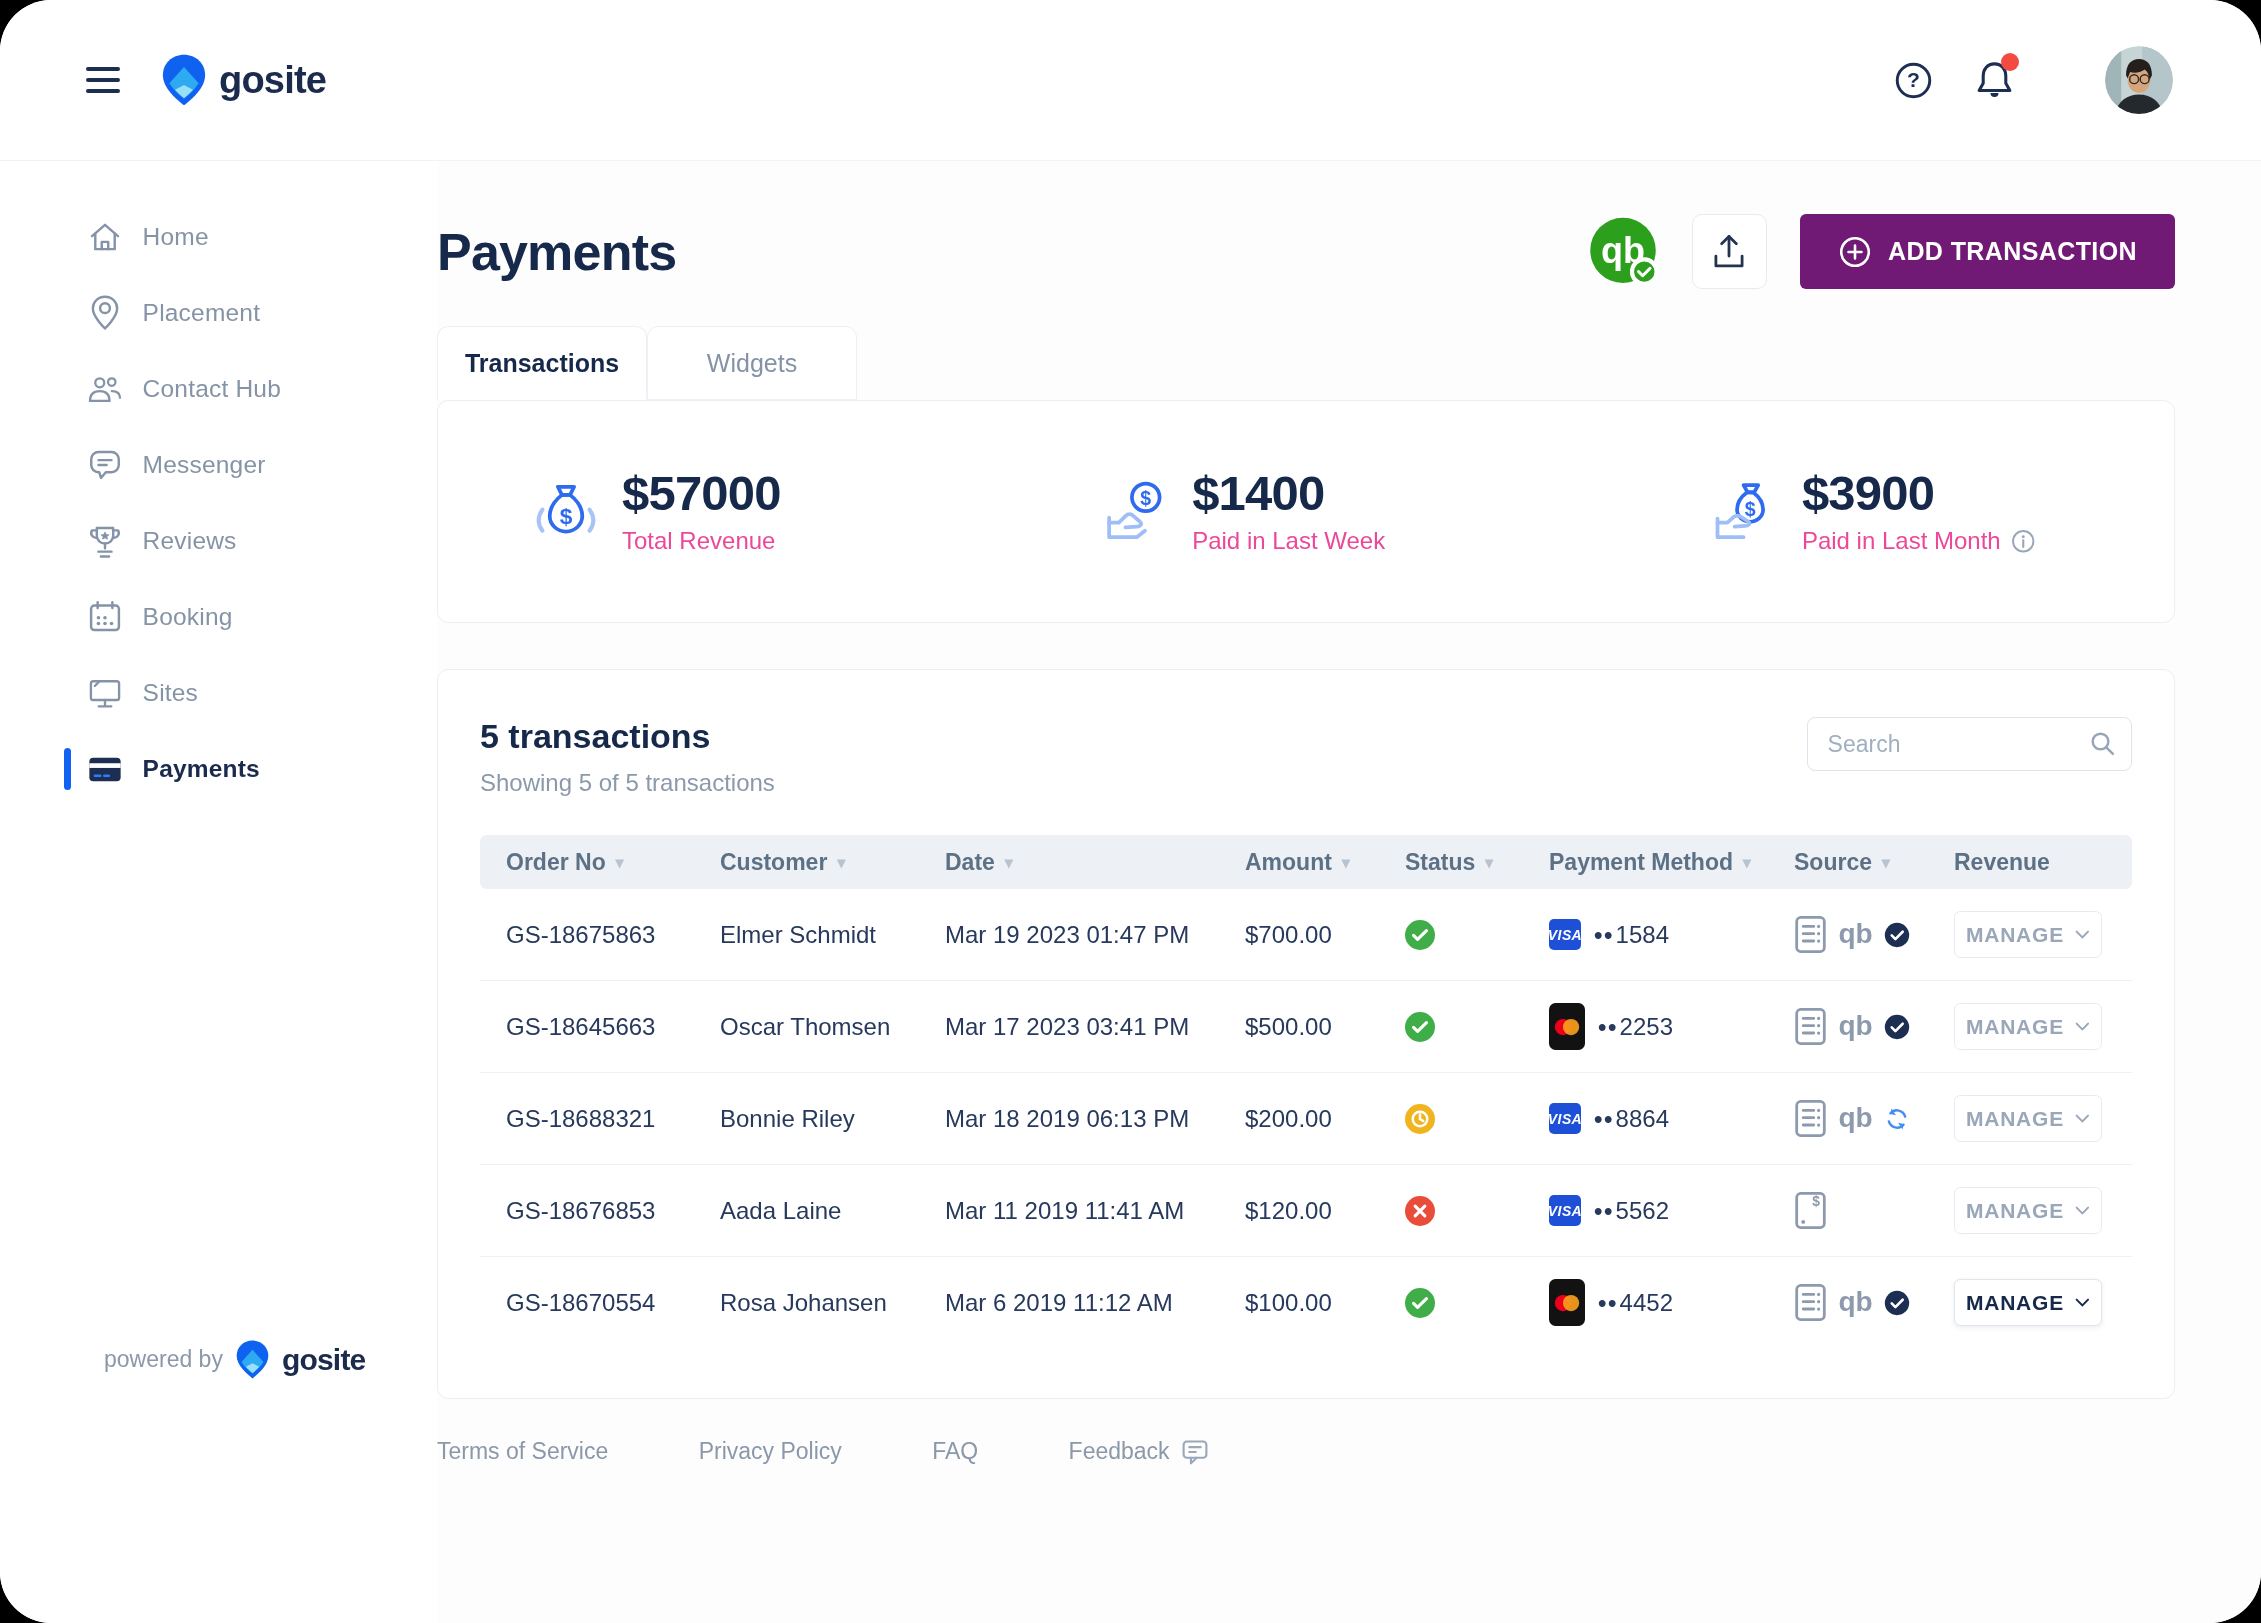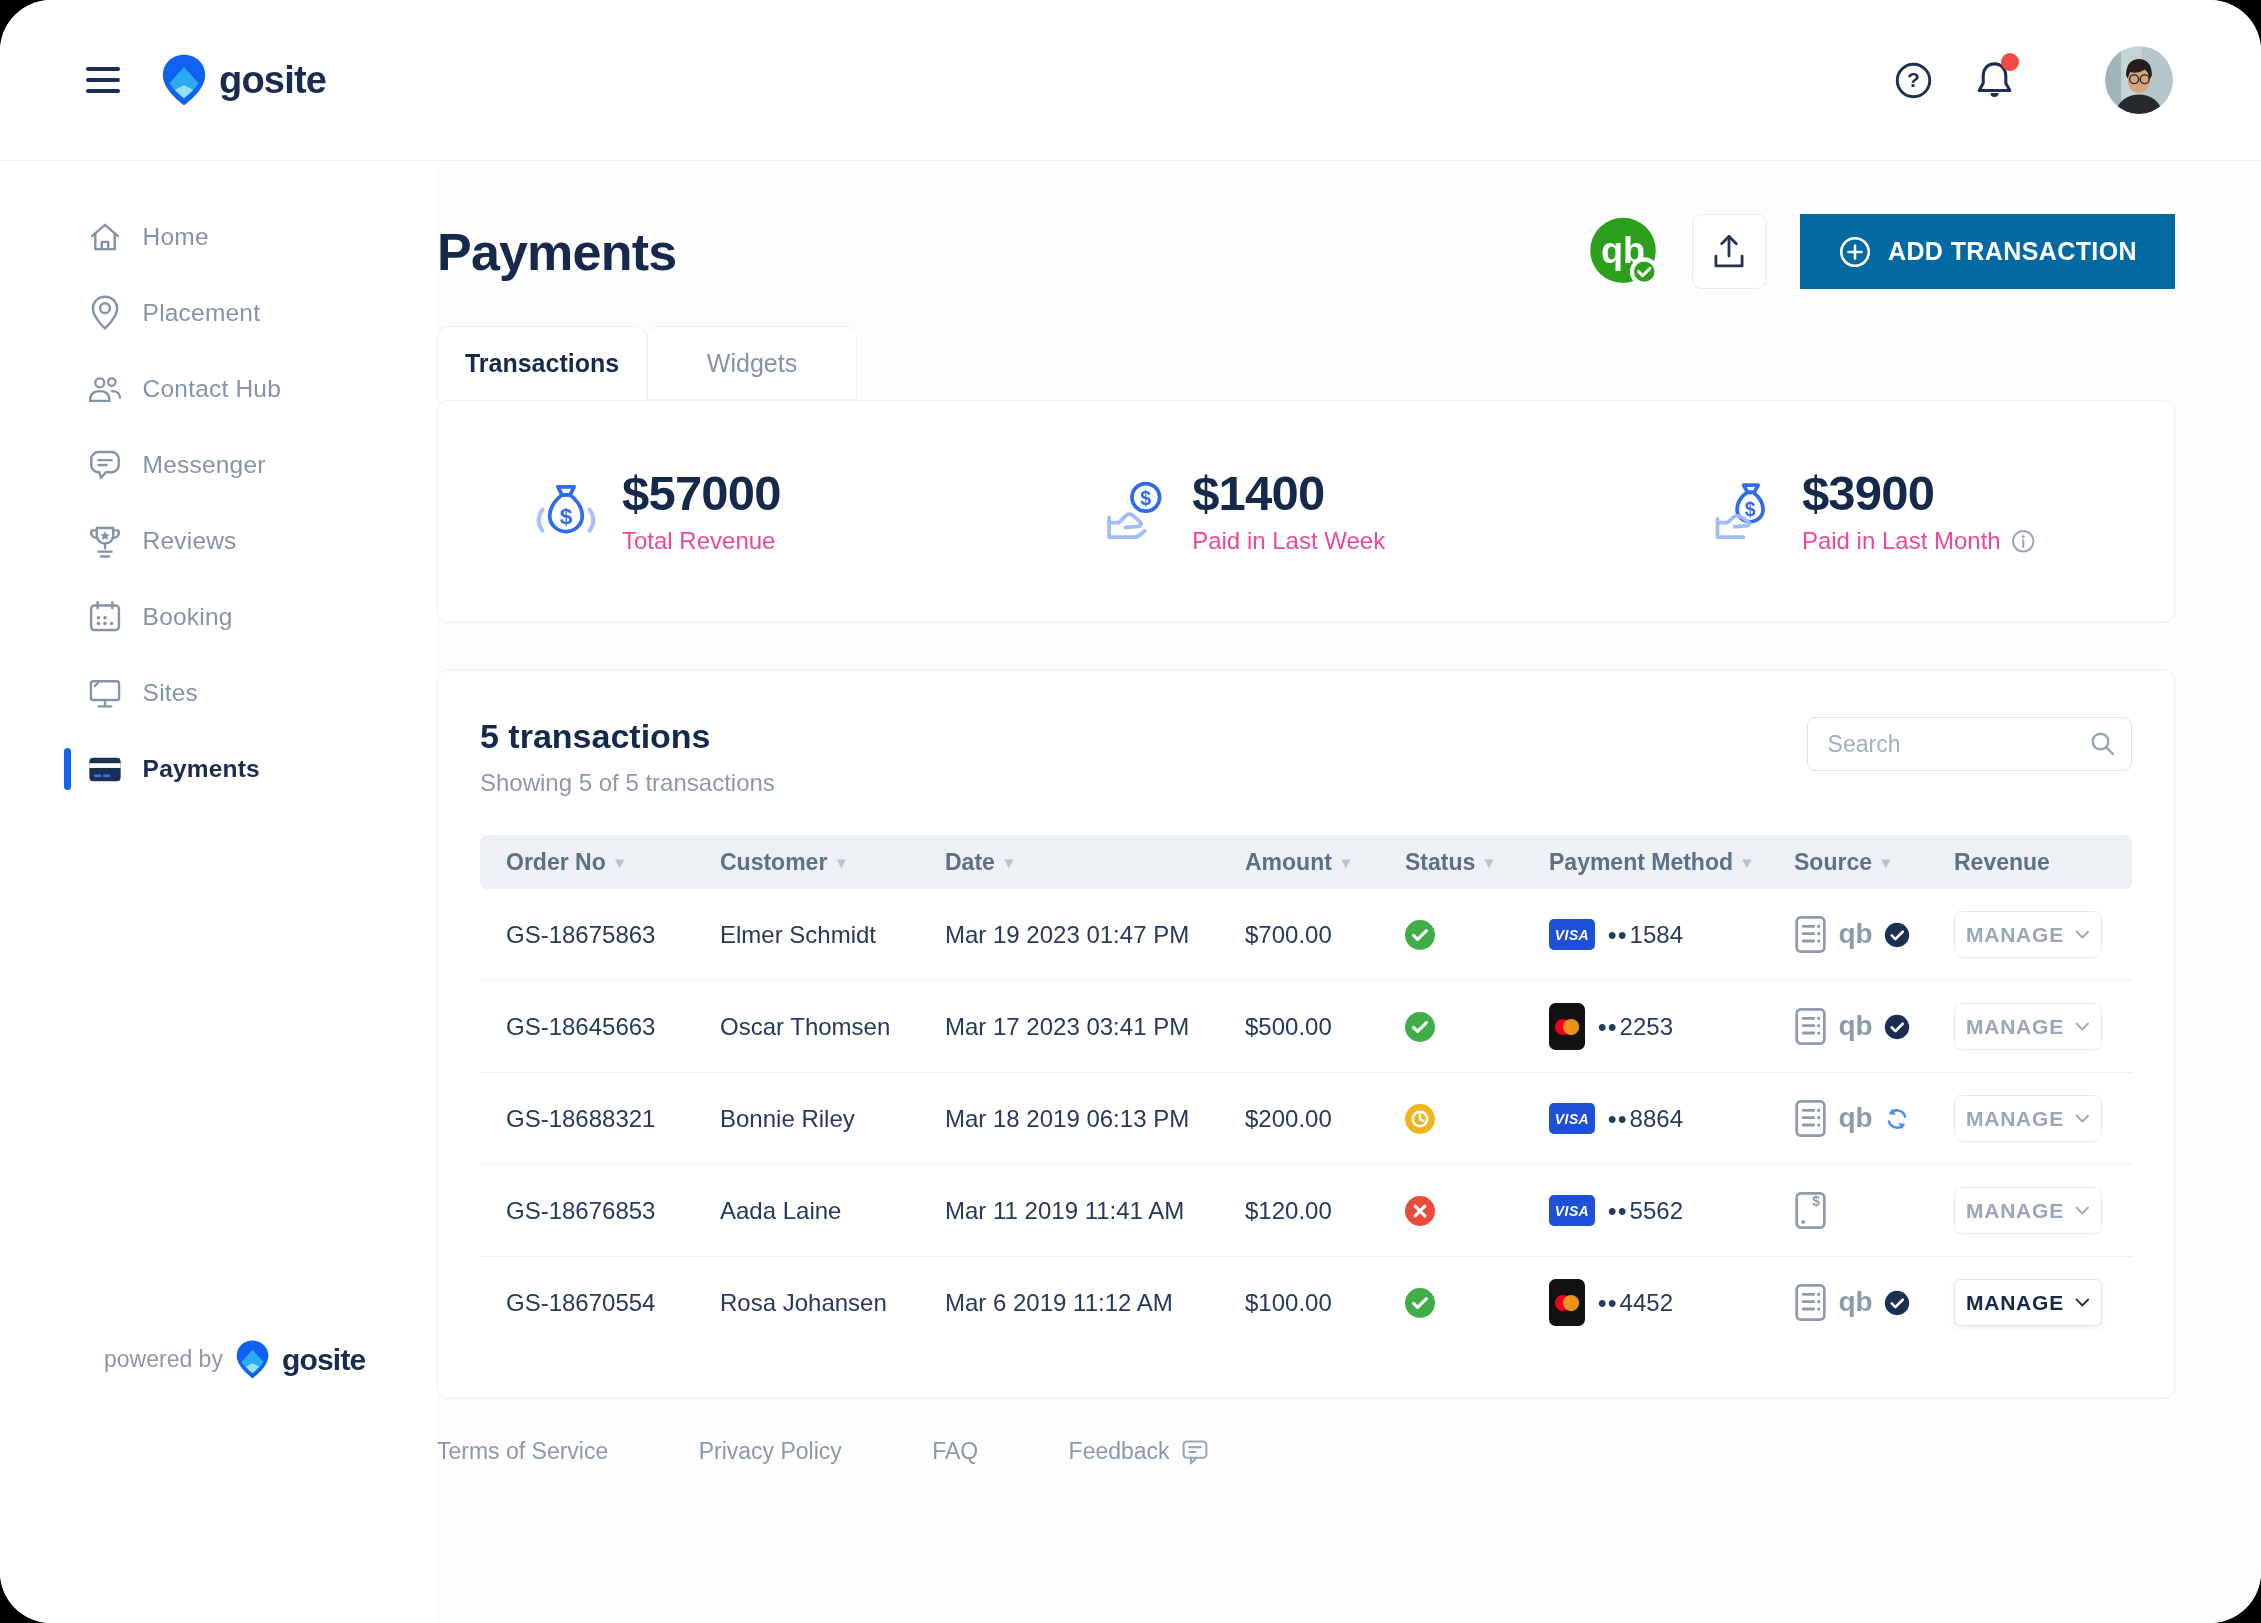--- a/index.html
+++ b/index.html
@@ -30,21 +30,21 @@
   .powered .plabel{font-size:23px;color:#8b98a9;}
   .powered .wordmark{font-size:30px;}
   
   .content{flex:1;background:#fdfdfe;padding:52px 86px 0 0;box-sizing:border-box;}
   .page-head{display:flex;align-items:center;height:77px;}
   h1.page-title{margin:0;font-size:52px;font-weight:800;color:#16294b;letter-spacing:-0.8px;}
   .head-actions{margin-left:auto;display:flex;align-items:center;gap:33px;}
   .qb-badge{position:relative;width:72px;height:72px;border:none;background:none;padding:0;cursor:pointer;}
   .export-btn{width:75px;height:75px;border:1.6px solid #e7ebf1;border-radius:9.8px;background:#fff;
     display:flex;align-items:center;justify-content:center;cursor:pointer;}
-  .add-btn{height:75px;border:none;border-radius:0;background:#0369a1;color:#fff;display:flex;
+  .add-btn{height:75px;border:none;border-radius:6px;background:#701a75;color:#fff;display:flex;
     align-items:center;gap:16.3px;padding:0 38px;font-size:25px;font-weight:800;letter-spacing:0.4px;
     cursor:pointer;font-family:"Liberation Sans",sans-serif;}
   
   .tabs{display:flex;margin-top:36px;position:relative;z-index:2;}
   .tab{width:210px;height:74px;box-sizing:border-box;border:1.6px solid #edf0f4;border-bottom:none;
     border-radius:11.4px 11.4px 0 0;background:#fff;display:flex;align-items:center;justify-content:center;cursor:pointer;}
   .tab span{font-size:25px;color:#8593a6;}
   .tab.active{border-bottom:1.6px solid #fff;margin-bottom:-1.6px;}
   .tab.active span{color:#16294b;font-weight:800;}
   .tab:not(.active){border-bottom:1.6px solid #edf0f4;}
@@ -68,21 +68,21 @@
   .table{margin-top:38px;}
   .thead{display:grid;grid-template-columns:214px 225px 300px 160px 144px 245px 160px 1fr;
     height:54px;background:#edf1f5;border-radius:6.5px;align-items:center;}
   .thead .th{display:flex;align-items:center;padding-left:26px;font-size:23px;font-weight:700;color:#5c7186;cursor:pointer;}
   .thead .th .tri{font-size:16.3px;color:#b8c3cf;margin-left:9.8px;}
   .trow{display:grid;grid-template-columns:214px 225px 300px 160px 144px 245px 160px 1fr;
     height:91px;align-items:center;border-bottom:1.6px solid #eef1f5;}
   .trow:last-child{border-bottom:none;}
   .td{padding-left:26px;font-size:24px;color:#27395c;display:flex;align-items:center;}
   .method{gap:13px;}
-  .badge-visa{width:46px;height:31px;border-radius:4.9px;background:#1d4fd7;color:#fff;display:flex;
+  .badge-visa{width:32px;height:31px;border-radius:4.9px;background:#1d4fd7;color:#fff;display:flex;
     align-items:center;justify-content:center;font-size:14px;font-weight:800;font-style:italic;letter-spacing:0.4px;}
   .badge-mc{width:36px;height:47px;border-radius:6.5px;background:#121212;display:flex;align-items:center;justify-content:center;}
   .cardnum{color:#27395c;}
   .cardnum .mask{letter-spacing:1.6px;font-weight:700;margin-right:1.6px;}
   .source{gap:11.4px;}
   .manage-btn{width:148px;height:47px;border:1.6px solid #e7ebf1;border-radius:6.5px;background:#fff;display:flex;
     align-items:center;justify-content:center;gap:11.4px;font-size:21px;font-weight:700;letter-spacing:0.8px;
     color:#9aa7b8;cursor:pointer;font-family:"Liberation Sans",sans-serif;}
   .manage-btn.emph{color:#16294b;border-color:#dfe5ec;box-shadow:0 1.6px 4.9px rgba(20,40,80,.08);}
   

